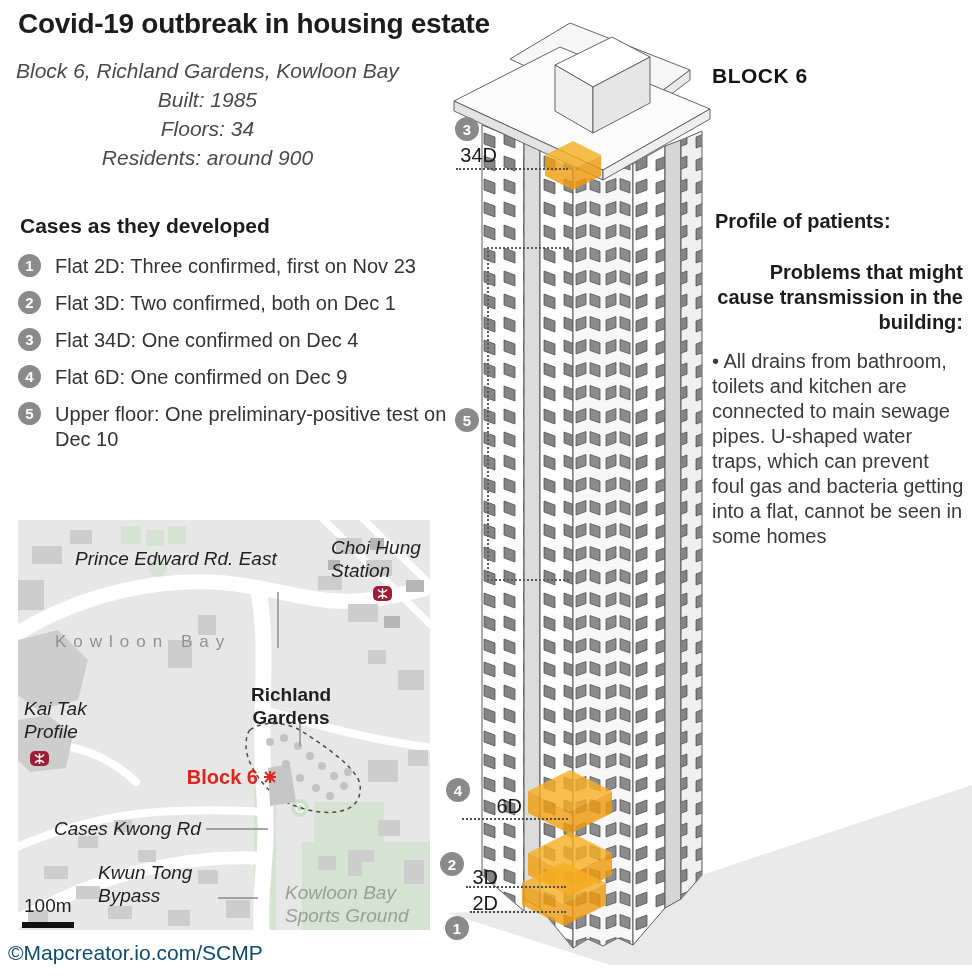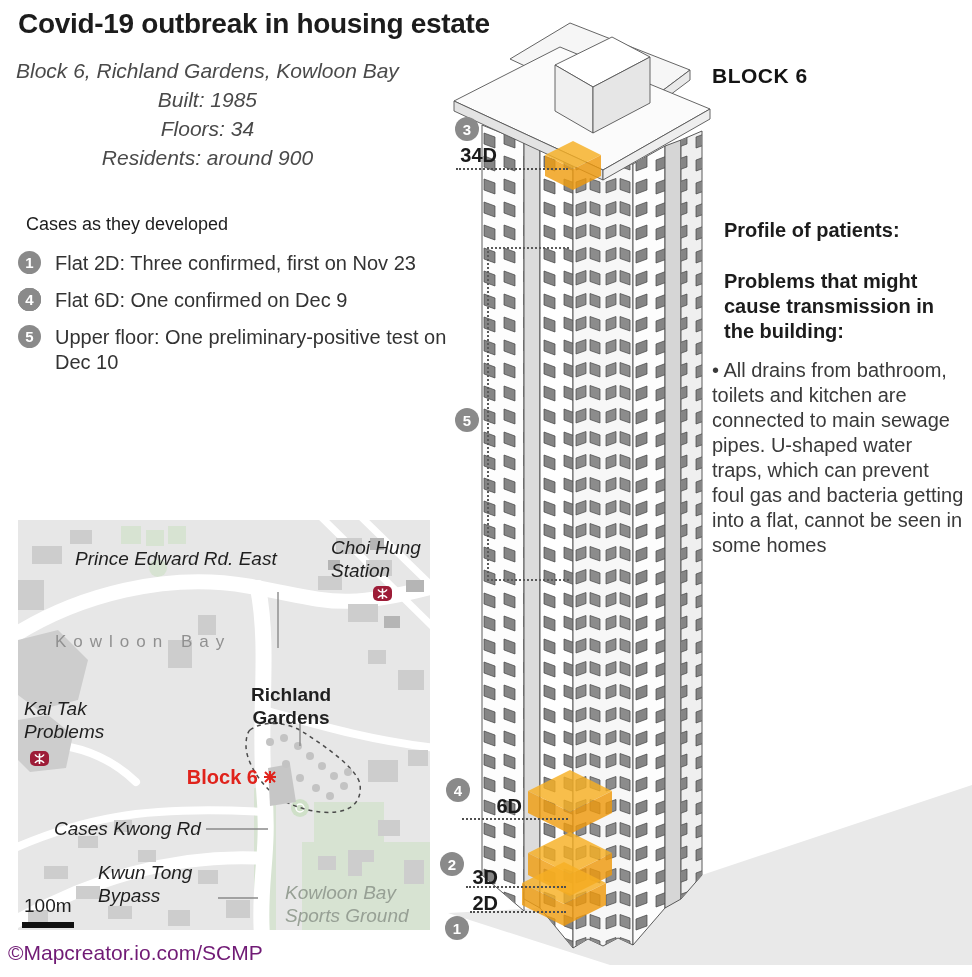--- a/index.html
+++ b/index.html
@@ -8,73 +8,75 @@
     background:#ffffff;
     font-family:"Liberation Sans", sans-serif;
     color:#1d1d1b;
   }
   .abs{position:absolute;}
   
   #title{left:18px;top:8px;font-size:28px;font-weight:bold;letter-spacing:-0.3px;color:#1c1c1c;}
   #info{left:16px;top:56px;font-size:21px;font-style:italic;color:#4a4a4a;line-height:29px;white-space:pre-line;text-align:center;}
   
   #cases{left:18px;top:214px;width:436px;}
-  #cases .heading{font-size:18px;font-weight:normal;margin:0 0 16px 8px;color:#1c1c1c;}
+  #cases .heading{font-size:21px;font-weight:bold;margin:0 0 16px 2px;color:#1c1c1c;}
   .case-item{position:relative;padding-left:37px;margin-bottom:12px;font-size:20px;line-height:25px;color:#333;}
   .num-circle{
     position:absolute;left:0;top:0;width:23px;height:23px;border-radius:50%;
     background:#8a8a8a;color:#fff;font-size:15px;font-weight:bold;
     display:flex;align-items:center;justify-content:center;
   }
   
   .marker{
     width:24px;height:24px;border-radius:50%;background:#8a8a8a;color:#fff;
     font-size:15px;font-weight:bold;display:flex;align-items:center;justify-content:center;
   }
-  .floor-label{font-size:20px;font-weight:bold;color:#1a1a1a;text-align:right;}
+  .floor-label{font-size:20px;font-weight:normal;color:#1a1a1a;text-align:right;}
   .dotted-leader{border-top:2px dotted #4f4f4f;height:0;}
   #bracket5{left:487px;top:247px;width:80px;height:330px;border:2px dotted #5a5a5a;border-right:none;}
   #block6-label{left:712px;top:64px;font-size:21px;font-weight:bold;color:#141414;letter-spacing:0.5px;}
   
   #right-col{left:712px;top:206px;width:254px;}
-  #right-col .rc-head{font-size:20px;font-weight:bold;line-height:25px;color:#1c1c1c;margin:12px;}
+  #right-col .rc-head{font-size:20px;font-weight:bold;line-height:25px;color:#1c1c1c;margin:3px;}
   #right-col .rc-body{font-size:20px;line-height:25px;color:#3a3a3a;margin:14px 0 0 0;}
-  #problems-head{margin-top:26px !important;}
+  #problems-head{margin-top:26px !important;text-align:right;}
   
   #map{left:18px;top:520px;width:412px;height:410px;}
   .map-label{font-size:19px;font-style:italic;color:#1f1f1f;white-space:pre-line;line-height:23px;}
   .map-label.bold{font-style:normal;font-weight:bold;}
   #lbl-kowloon-bay{font-style:normal;color:#909090;font-size:17px;letter-spacing:7px;}
   #lbl-block6{color:#e0231c;font-weight:bold;font-style:normal;font-size:20px;text-align:right;}
   #lbl-sports{color:#97a095;}
   #scale-bar{left:22px;top:922px;width:52px;height:6px;background:#111;}
   #lbl-scale{font-style:normal;}
   
-  #footer{left:8px;top:941px;font-size:21px;color:#701a75;}
+  #footer{left:8px;top:941px;font-size:21px;color:#0c4a6e;}
 </style>
 </head>
 <body>
 
 <div class="abs" id="title">Covid-19 outbreak in housing estate</div>
 <div class="abs" id="info">Block 6, Richland Gardens, Kowloon Bay
 Built: 1985
 Floors: 34
 Residents: around 900</div>
 
 <div class="abs" id="cases">
   <p class="heading">Cases as they developed</p>
   <div class="case-item">
     <span class="num-circle">1</span>
     <span>Flat 2D: Three confirmed, first on Nov 23</span>
   </div>
   <div class="case-item">
     <span class="num-circle">2</span>
+    <span>Flat 3D: Two confirmed, both on Dec 1</span>
   </div>
   <div class="case-item">
     <span class="num-circle">3</span>
+    <span>Flat 34D: One confirmed on Dec 4</span>
   </div>
   <div class="case-item">
     <span class="num-circle">4</span>
     <span>Flat 6D: One confirmed on Dec 9</span>
   </div>
   <div class="case-item">
     <span class="num-circle">5</span>
     <span>Upper floor: One preliminary-positive test on Dec 10</span>
   </div>
 </div>
@@ -273,21 +275,21 @@
     <rect x="12" y="231" width="19" height="15" rx="5" fill="#9d1c37"></rect>
     <path d="M17,234.5 C19,238 24,238 26,234.5 M17,243 C19,239.5 24,239.5 26,243 M21.5,233.5 L21.5,244" stroke="#fff" stroke-width="1.5" fill="none"></path>
   </g>
 </svg>
 
 <div class="abs map-label" style="left:75px;top:547px;">Prince Edward Rd. East</div>
 <div class="abs map-label" style="left:331px;top:536px;">Choi Hung
 Station</div>
 <div class="abs map-label" id="lbl-kowloon-bay" style="left:55px;top:630px;">Kowloon Bay</div>
 <div class="abs map-label" style="left:24px;top:697px;">Kai Tak
-Problems</div>
+Profile</div>
 <div class="abs map-label bold" style="left:251px;top:683px;text-align:center;">Richland
 Gardens</div>
 <div class="abs map-label" id="lbl-block6" style="left:178px;top:766px;width:80px;">Block 6</div>
 <div class="abs map-label" style="left:54px;top:817px;">Cases Kwong Rd</div>
 <div class="abs map-label" style="left:98px;top:861px;">Kwun Tong
 Bypass</div>
 <div class="abs map-label" id="lbl-sports" style="left:285px;top:881px;">Kowloon Bay
 Sports Ground</div>
 <div class="abs map-label" id="lbl-scale" style="left:24px;top:894px;">100m</div>
 <div class="abs" id="scale-bar"></div>

